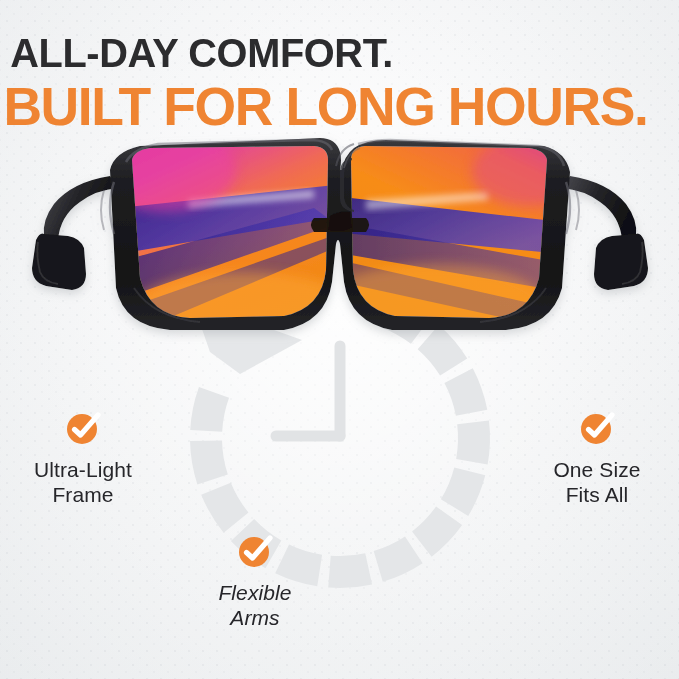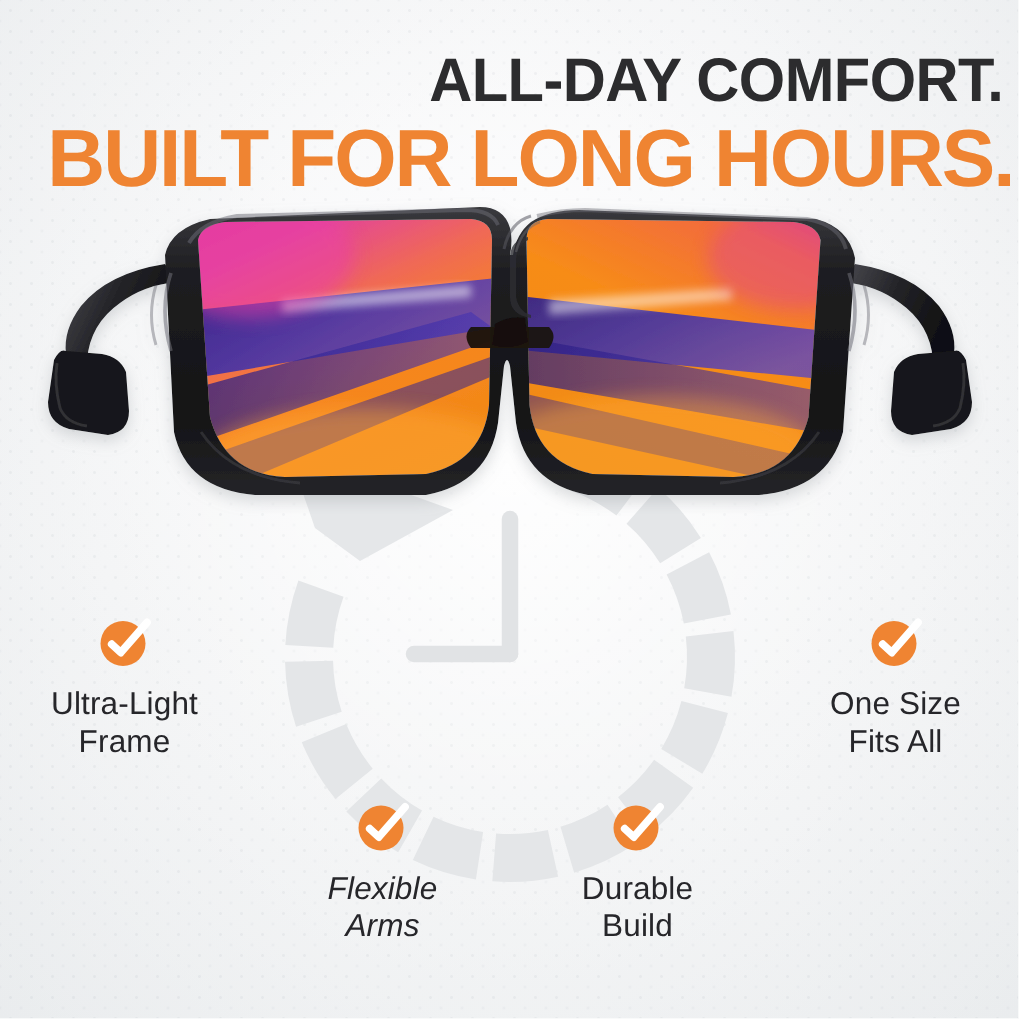--- a/index.html
+++ b/index.html
@@ -37,21 +37,21 @@
     inset: 0;
     background: radial-gradient(ellipse at 50% 45%, rgba(255,255,255,0.85) 0%, rgba(255,255,255,0.25) 45%, rgba(220,224,228,0.25) 100%);
   }
 
   
   #headline {
     position: absolute;
     left: 0;
     top: 30px;
     width: 679px;
-    text-align: right;
+    text-align: left;
     z-index: 6;
   }
   .hl-line1 {
     display: block;
     color: #2c2c2e;
     font-size: 41px;
     line-height: 46px;
     font-weight: 800;
     letter-spacing: -0.4px;
     font-stretch: condensed;
@@ -349,27 +349,19 @@
 
   <div class="feature" id="feat-2">
     <svg class="badge" viewBox="0 0 40 40">
       <circle cx="19" cy="21" r="15" fill="#ef8432"></circle>
       <path d="M 11.5 21.5 L 17.5 27 L 35 7" fill="none" stroke="#ffffff" stroke-width="5.2" stroke-linecap="round" stroke-linejoin="round"></path>
     </svg>
     <div class="flabel">Flexible
 Arms</div>
   </div>
 
-  <div class="feature" id="feat-3">
-    <svg class="badge" viewBox="0 0 40 40">
-      <circle cx="19" cy="21" r="15" fill="#ef8432"></circle>
-      <path d="M 11.5 21.5 L 17.5 27 L 35 7" fill="none" stroke="#ffffff" stroke-width="5.2" stroke-linecap="round" stroke-linejoin="round"></path>
-    </svg>
-    <div class="flabel">Durable
-Build</div>
-  </div>
 
   <div id="headline">
     <span class="hl-line1">ALL-DAY COMFORT.</span>
     <span class="hl-line2">BUILT FOR LONG HOURS.</span>
   </div>
 
 </div>
 
 </body></html>

